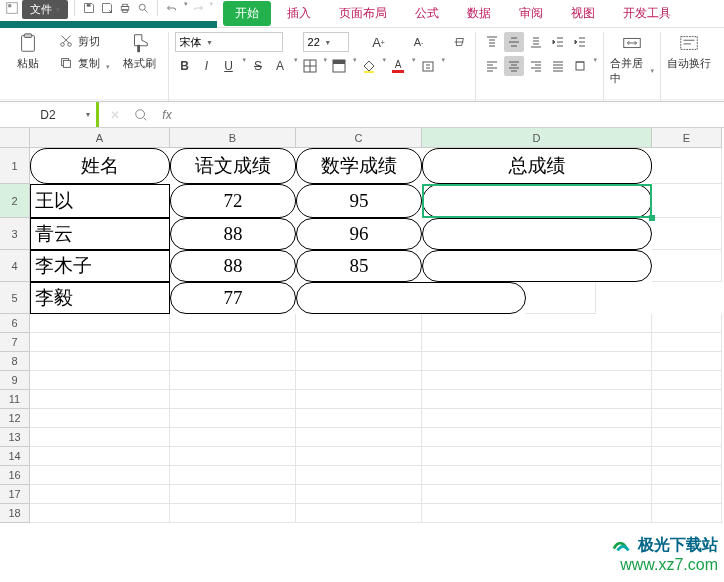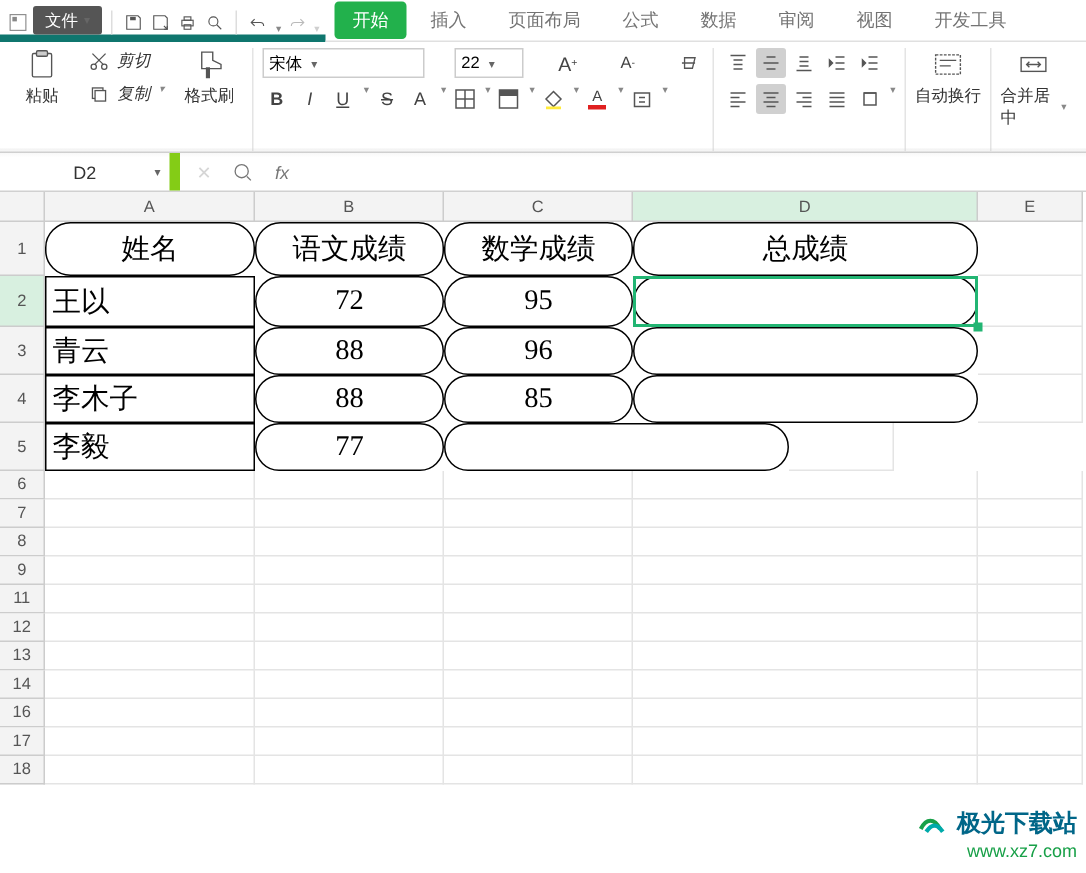--- a/index.html
+++ b/index.html
@@ -1,52 +1,52 @@
 <!DOCTYPE html>
 <html><head>
 <meta charset="utf-8">
 <style>
 * { margin: 0; padding: 0; box-sizing: border-box; }
 body { font-family: "Microsoft YaHei", sans-serif; font-size: 12px; background: #fff; width: 724px; height: 582px; overflow: hidden; position: relative; }
 
 
-.titlebar { height: 28px; background: #fff; display: flex; align-items: flex-end; padding: 0 4px; border-bottom: 5px solid #0f766e; gap: 2px; }
+.titlebar { height: 28px; background: #fff; display: flex; align-items: flex-start; padding: 0 4px; border-bottom: 7px solid #0f766e; gap: 2px; }
 .menu-btn { display: flex; align-items: center; gap: 4px; background: #555; color: #fff; padding: 2px 8px; border-radius: 2px; font-size: 11px; cursor: pointer; }
 .tb-icon { width: 16px; height: 16px; display: flex; align-items: center; justify-content: center; color: #555; cursor: pointer; padding: 2px; }
 .tb-sep { width: 1px; height: 16px; background: #ddd; margin: 0 4px; }
 
 
 .tabs { height: 28px; display: flex; align-items: center; gap: 4px; padding-left: 6px; }
-.tab { padding: 4px 12px; font-size: 12px; color: #737373; cursor: pointer; }
+.tab { padding: 4px 12px; font-size: 12px; color: #be185d; cursor: pointer; }
 .tab.active { background: #22b14c; color: #fff; border-radius: 3px; }
 .row1 { display: flex; }
 
 
 .ribbon { height: 74px; border-bottom: 1px solid #d0d0d0; display: flex; padding: 4px 6px 0 6px; gap: 6px; position: relative; }
 .ribbon::after { content: ""; position: absolute; left: 0; right: 0; bottom: -4px; height: 6px; background: linear-gradient(#ccc, transparent); opacity: .25; }
 .grp { display: flex; flex-direction: column; gap: 4px; border-right: 1px solid #e4e4e4; padding-right: 6px; }
 .grp:last-child { border-right: none; }
 .big-btn { display: flex; flex-direction: column; align-items: center; justify-content: center; width: 44px; font-size: 11px; color: #333; cursor: pointer; gap: 2px; }
 .big-ico { width: 22px; height: 22px; }
 .row { display: flex; align-items: center; gap: 6px; }
-.smbtn { display: flex; align-items: flex-start; gap: 4px; font-size: 11px; color: #333; cursor: pointer; font-style: italic; }
+.smbtn { display: flex; align-items: flex-end; gap: 4px; font-size: 11px; color: #333; cursor: pointer; }
 .ico { width: 16px; height: 16px; display: flex; align-items: center; justify-content: center; color: #555; }
 .fontbox { display: flex; gap: 20px; }
 .sel { height: 20px; border: 1px solid #ccc; font-size: 11px; padding: 0 4px; display: flex; align-items: center; gap: 6px; background: #fff; }
 .fname { width: 108px; }
 .fsize { width: 46px; }
 .drop { font-size: 8px; color: #666; }
 .btnrow { display: flex; gap: 2px; }
 .rb { width: 20px; height: 20px; display: flex; align-items: center; justify-content: center; cursor: pointer; border-radius: 2px; color: #444; }
 .rb.sel2 { background: #d0d0d0; }
 .rb svg { pointer-events: none; }
 
 
 .fbar { height: 26px; border-bottom: 1px solid #d0d0d0; display: flex; align-items: center; }
-.namebox { width: 120px; height: 100%; border-right: 7px solid #84cc16; display: flex; align-items: center; justify-content: center; font-size: 12px; color: #333; position: relative; }
+.namebox { width: 99px; height: 100%; border-right: 3px solid #84cc16; display: flex; align-items: center; justify-content: center; font-size: 12px; color: #333; position: relative; }
 .namebox .drop { position: absolute; right: 6px; }
 .fxarea { display: flex; align-items: center; gap: 10px; padding: 0 8px; }
 .fxico { width: 16px; height: 16px; display: flex; align-items: center; justify-content: center; color: #777; }
 .fxinput { flex: 1; height: 100%; }
 
 
 .grid { position: relative; }
 .colhdrs { display: flex; height: 20px; }
 .rh-corner { width: 30px; border-right: 1px solid #ccc; border-bottom: 1px solid #ccc; background: #f3f3f3; }
 .ch { border-right: 1px solid #ccc; border-bottom: 1px solid #ccc; background: #f3f3f3; display: flex; align-items: center; justify-content: center; font-size: 11px; color: #555; }
@@ -67,21 +67,21 @@
 .wB { width: 126px; }
 .wC { width: 126px; }
 .wD { width: 230px; }
 .wE { width: 70px; }
 .selcell { position: absolute; border: 2px solid #22b573; pointer-events: none; }
 .selhandle { position: absolute; width: 6px; height: 6px; background: #22b573; pointer-events: none; }
 
 
 .wm { position: absolute; right: 6px; bottom: 8px; display: flex; flex-direction: column; align-items: flex-end; font-size: 12px; justify-content: center; }
 .wm1 { color: #006688; font-weight: bold; font-size: 16px; display: flex; align-items: center; gap: 4px; }
-.wm2 { color: #18a048; font-size: 12px; }
+.wm2 { color: #18a048; font-size: 16px; }
 .wmico { width: 22px; height: 22px; }
 
 .dropdown-arrow { font-size: 7px; color: #888; margin-left: 2px; }
 </style>
 </head>
 <body>
 
 <div class="row1">
   <div class="titlebar" style="flex:0 0 auto;">
     <span class="tb-icon">
@@ -307,36 +307,36 @@
             <path d="M3 3h8" stroke="#555"></path>
           </svg>
         </span>
       <span class="dropdown-arrow">▾</span>
     </div>
   </div>
 
   <div class="grp">
     <div class="big-btn">
       <svg class="big-ico" viewBox="0 0 24 24">
-          <rect x="3" y="5" width="18" height="14" fill="none" stroke="#555" stroke-dasharray="2 1"></rect>
-          <path d="M6 9h12M6 13h8" stroke="#555"></path>
-        </svg>
-      <span>自动换行</span>
+          <rect x="3" y="7" width="18" height="10" fill="none" stroke="#555"></rect>
+          <path d="M7 12h10M9 10l-2 2 2 2M15 10l2 2-2 2" stroke="#555" fill="none"></path>
+        </svg>
+      <span style="display:flex;align-items:center;gap:2px;">
+          <span>合并居中</span>
+          <span class="dropdown-arrow">▾</span>
+        </span>
     </div>
   </div>
   <div class="grp">
     <div class="big-btn">
       <svg class="big-ico" viewBox="0 0 24 24">
-          <rect x="3" y="7" width="18" height="10" fill="none" stroke="#555"></rect>
-          <path d="M7 12h10M9 10l-2 2 2 2M15 10l2 2-2 2" stroke="#555" fill="none"></path>
-        </svg>
-      <span style="display:flex;align-items:center;gap:2px;">
-          <span>合并居中</span>
-          <span class="dropdown-arrow">▾</span>
-        </span>
+          <rect x="3" y="5" width="18" height="14" fill="none" stroke="#555" stroke-dasharray="2 1"></rect>
+          <path d="M6 9h12M6 13h8" stroke="#555"></path>
+        </svg>
+      <span>自动换行</span>
     </div>
   </div>
 </div>
 
 <div class="fbar">
   <div class="namebox">
     <span>D2</span>
     <span class="drop">▾</span>
   </div>
   <div class="fxarea">

